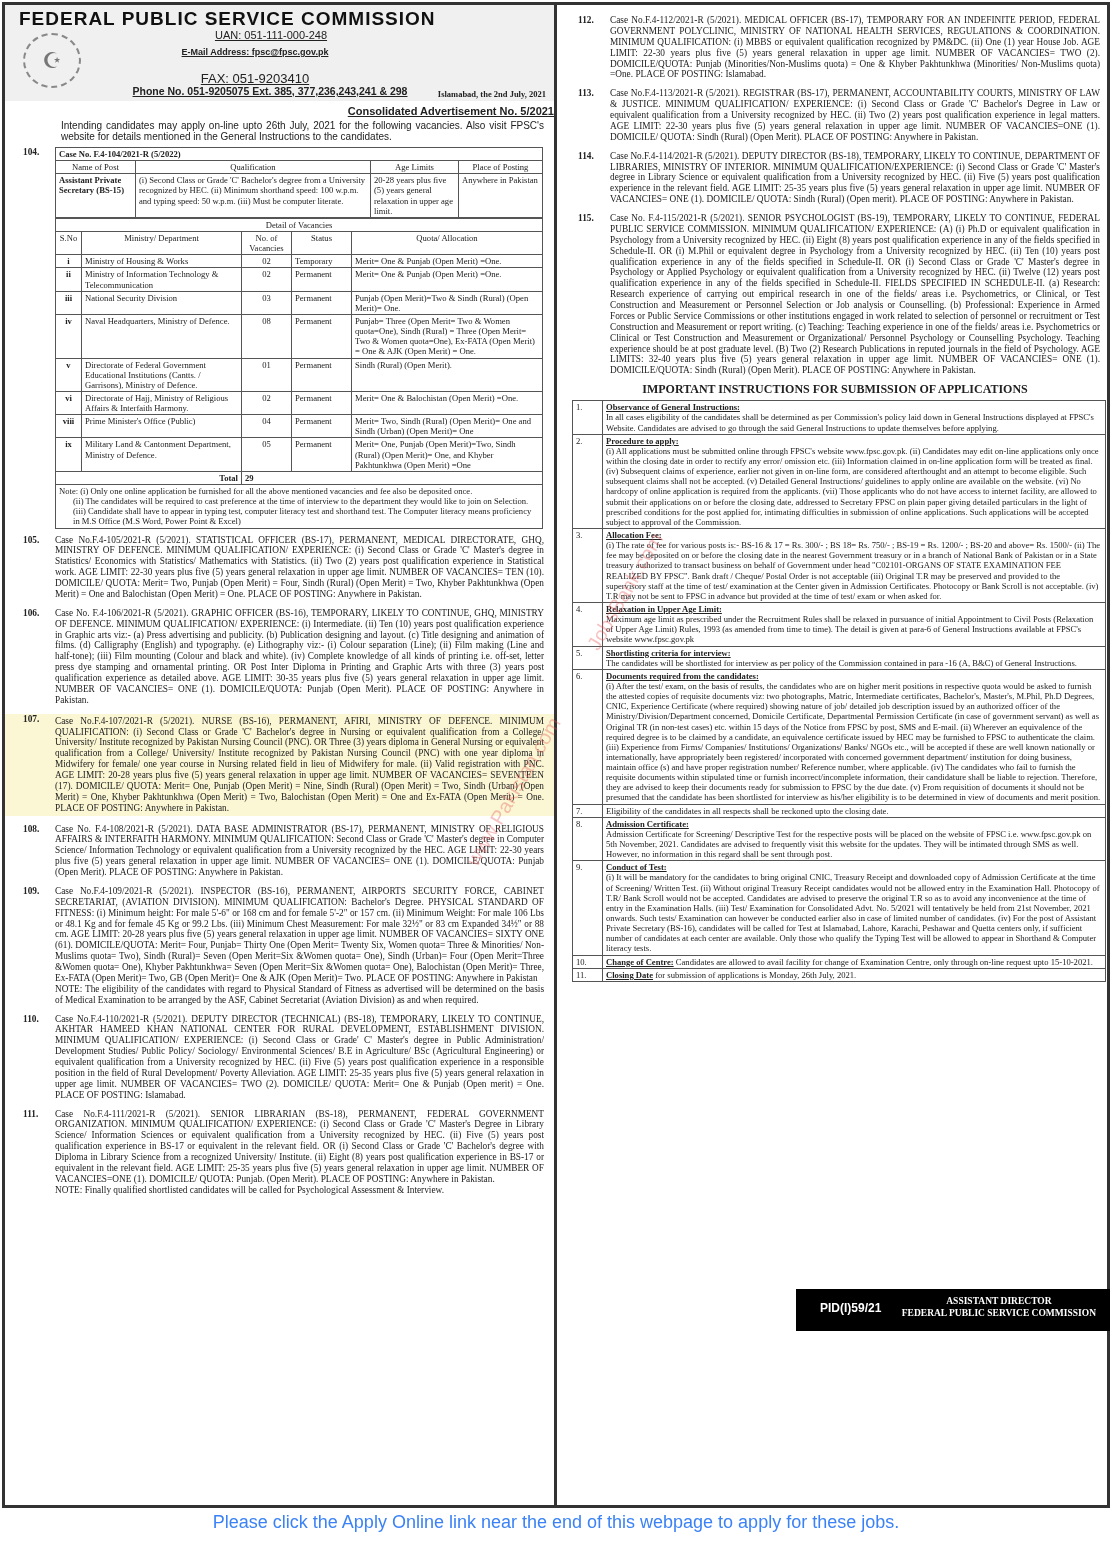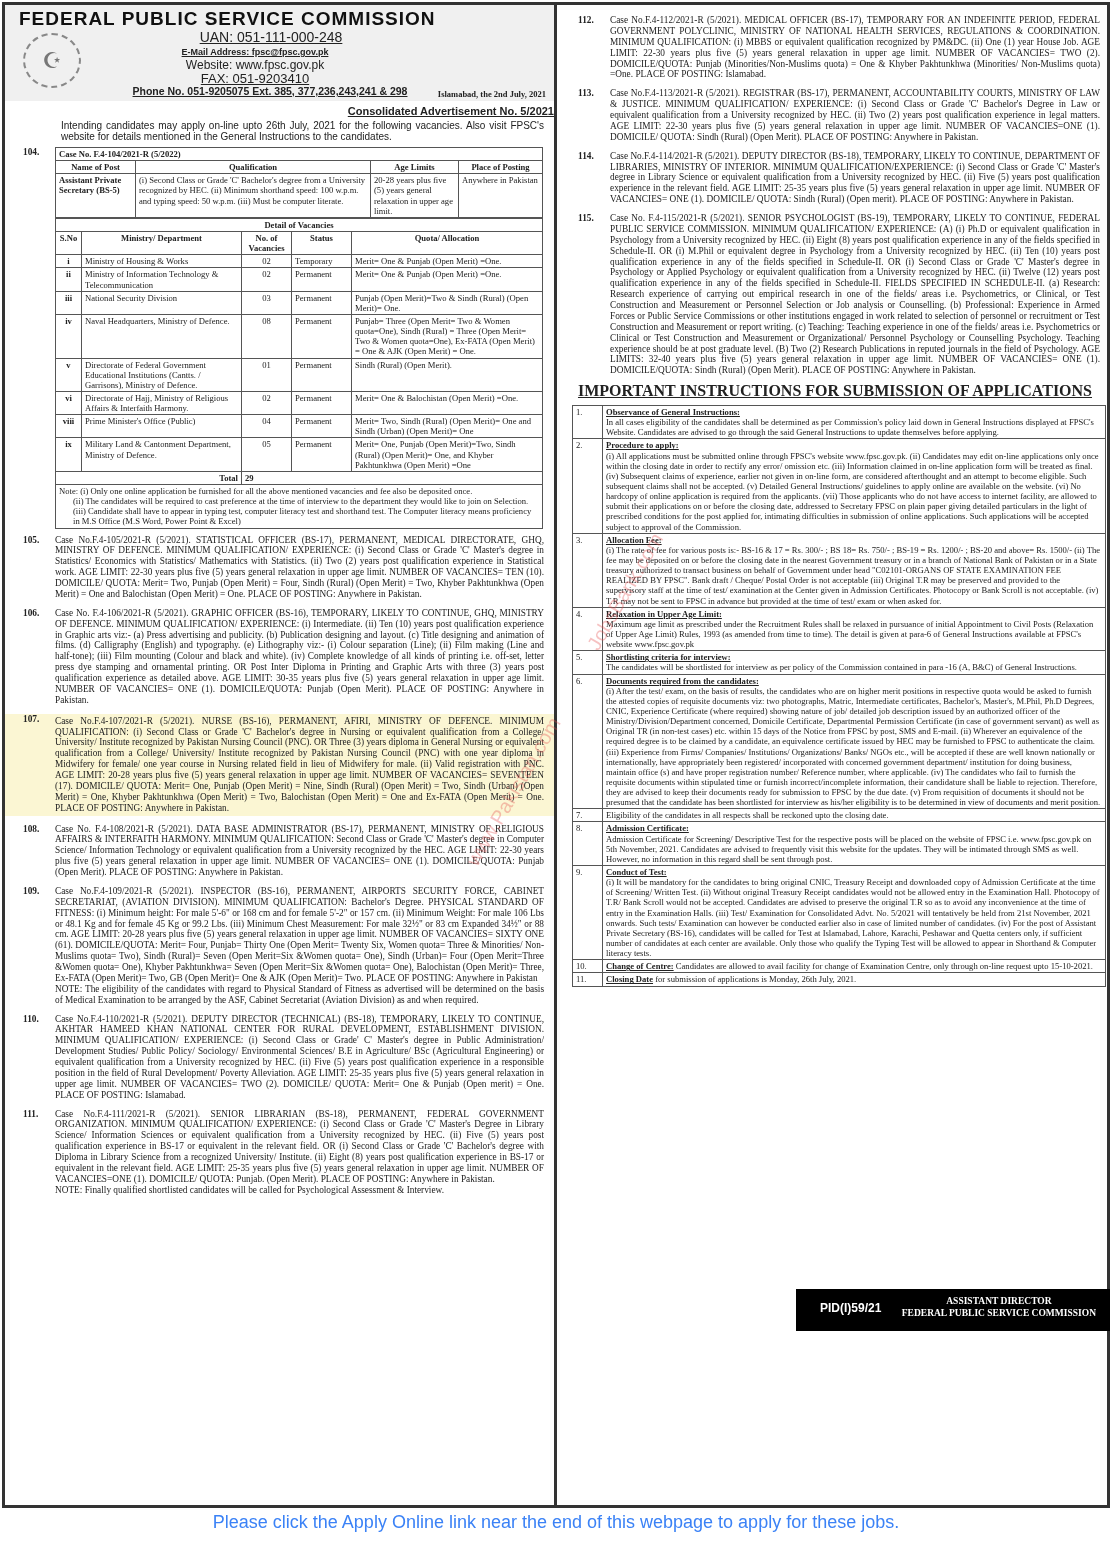--- a/index.html
+++ b/index.html
@@ -13,42 +13,41 @@
   .hdr .c { position: absolute; left: 0; width: 500px; text-align: center; font-family: "Liberation Sans", sans-serif; color: #222; }
   .u { text-decoration: underline; }
   .b { font-weight: bold; }
   .adv-title { text-align: right; font-family: "Liberation Sans", sans-serif; font-weight: bold; font-size: 11px; text-decoration: underline; margin-top: 4px; padding-left: 40px; }
   .intro { font-family: "Liberation Sans", sans-serif; font-size: 10px; padding: 2px 10px 0 56px; text-align: justify; line-height: 1.15; }
   .case { position: relative; padding-left: 50px; padding-right: 10px; text-align: justify; font-size: 9.3px; line-height: 1.17; }
   .case .num { position: absolute; left: 18px; top: 0; font-weight: bold; }
   .case.hl { background: #fbf6d3; }
   table { border-collapse: collapse; width: 100%; font-size: 8.6px; }
   td, th { border: 1px solid #555; padding: 1px 3px; vertical-align: top; }
-  th { font-weight: bold; text-align: center; }
+  th { font-weight: normal; text-align: center; }
   .t104 { margin: 0 10px 0 50px; width: 488px; }
-  .ins-title { text-align: center; font-weight: bold; font-size: 16px; text-decoration: underline; margin: 6px 0 4px; }
+  .ins-title { text-align: center; font-weight: bold; font-size: 12px; margin: 6px 0 4px; }
   .ins td { font-size: 8.6px; }
   .ins td.n { width: 30px; text-align: left; }
   .footer-bar { position: absolute; left: 236px; bottom: 0; width: 314px; height: 42px; background: #000; color: #fff; }
   .footer-bar .pid { position: absolute; left: 24px; top: 12px; font-family: "Liberation Sans", sans-serif; font-size: 12px; font-weight: bold; }
   .footer-bar .sig { position: absolute; right: 14px; top: 6px; text-align: center; font-size: 9.5px; font-weight: bold; line-height: 1.3; }
   .notice { position: absolute; left: 0; top: 1512px; width: 1112px; text-align: center; font-family: "Liberation Sans", sans-serif; font-size: 18px; color: #3b82f6; }
   .watermark { position: absolute; font-family: "Liberation Sans", sans-serif; color: rgba(230,80,80,0.35); font-size: 20px; transform: rotate(-60deg); pointer-events: none; }
 </style>
 </head>
 <body>
 
 <div class="page">
   <div class="colL">
     <div class="hdr">
       <div class="title">FEDERAL PUBLIC SERVICE COMMISSION</div>
       <div class="emblem">☪</div>
-      <div class="c u" style="top:24px;font-size:14px;padding-left:32px;">UAN: 051-111-000-248</div>
+      <div class="c u" style="top:24px;font-size:11px;padding-left:32px;">UAN: 051-111-000-248</div>
       <div class="c u b" style="top:42px;font-size:9px;">E-Mail Address: fpsc@fpsc.gov.pk</div>
-      <div class="c" style="top:53px;font-size:12px;">Website: www.fpsc.gov.pk</div>
       <div class="c u" style="top:66px;font-size:13px;">FAX: 051-9203410</div>
       <div class="c u b" style="top:80px;font-size:10.5px;left:30px;width:470px;">Phone No. 051-9205075 Ext. 385, 377,236,243,241 &amp; 298</div>
       <div style="position:absolute;right:8px;top:84px;font-size:8.5px;font-weight:bold;">Islamabad, the 2nd July, 2021</div>
     </div>
     <div class="adv-title">Consolidated Advertisement No. 5/2021</div>
     <div class="intro">Intending candidates may apply on-line upto 26th July, 2021 for the following vacancies. Also visit FPSC's website for details mentioned in the General Instructions to the candidates.</div>
 
     <div class="case" style="margin-top:4px;">
       <span class="num">104.</span>
     </div>
@@ -57,21 +56,21 @@
           <tr>
             <td colspan="4" class="b">Case No. F.4-104/2021-R (5/2022)</td>
           </tr>
       <tr>
         <th>Name of Post</th>
         <th>Qualification</th>
         <th>Age Limits</th>
         <th>Place of Posting</th>
       </tr>
       <tr>
-        <td class="b" style="width:80px">Assistant Private Secretary (BS-5)</td>
+        <td class="b" style="width:80px">Assistant Private Secretary (BS-15)</td>
         <td>(i) Second Class or Grade 'C' Bachelor's degree from a University recognized by HEC. (ii) Minimum shorthand speed: 100 w.p.m. and typing speed: 50 w.p.m. (iii) Must be computer literate.</td>
         <td style="width:88px">20-28 years plus five (5) years general relaxation in upper age limit.</td>
         <td style="width:84px">Anywhere in Pakistan</td>
       </tr>
     </tbody>
       </table>
     <table class="t104">
       <tbody>
           <tr>
             <th colspan="5">Detail of Vacancies</th>

